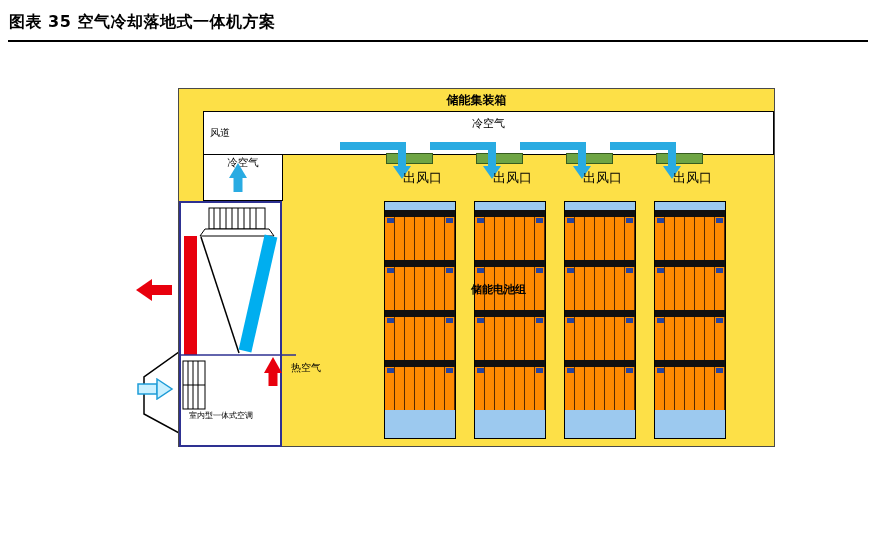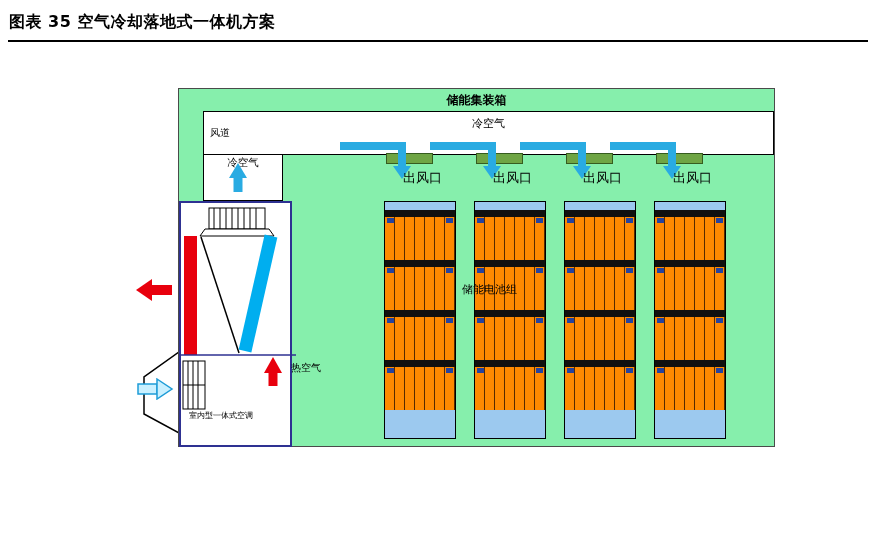--- a/index.html
+++ b/index.html
@@ -4,52 +4,52 @@
 <style>
   *{box-sizing:border-box;margin:0;padding:0}
   html,body{background:#fff}
   body{position:relative;width:877px;height:536px;overflow:hidden;
        font-family:"DejaVu Sans","Liberation Sans",sans-serif;color:#000}
 
   .fig-title{position:absolute;left:9px;top:12px;font-size:16px;font-weight:bold;letter-spacing:.5px}
   .title-rule{position:absolute;left:8px;top:40px;width:860px;height:2px;background:#000}
 
   .container{position:absolute;left:178px;top:88px;width:597px;height:359px;
-             background:#86efac;border:1px solid #4a4a4a}
+             background:#fde047;border:1px solid #4a4a4a}
   .c-label{position:absolute;top:3px;left:0;right:0;text-align:center;
            font-size:12px;font-weight:600;z-index:6}
 
   .duct{position:absolute;left:24px;top:22px;width:calc(100% - 24px);height:44px;
         background:#fff;border:1px solid #000;z-index:2}
   .duct-label{position:absolute;left:6px;top:14px;font-size:10px}
   .duct-cold{position:absolute;left:0;width:100%;top:4px;text-align:center;font-size:11px}
 
   .riser{position:absolute;left:24px;top:66px;width:80px;height:46px;background:#fff;
          border:1px solid #000;border-top:none;z-index:2}
   .riser-label{text-align:center;font-size:10.5px;margin-top:1px}
 
-  .ac-unit{position:absolute;left:0;top:112px;width:113px;height:246px;background:#fff;
+  .ac-unit{position:absolute;left:0;top:112px;width:103px;height:246px;background:#fff;
            border:2px solid #2E3192;z-index:3}
   .ac-label{position:absolute;left:8px;top:207px;font-size:8px;white-space:nowrap;z-index:2}
 
   .rack{position:absolute;top:112px;width:72px;height:238px;background:#9CC9EF;
         border:1px solid #000;z-index:1;overflow:hidden}
   .rack-cap{height:8px}
   .sep{height:7px;background:#101010}
   .module{height:43px;background-color:#FF8A00;position:relative;
           background-image:repeating-linear-gradient(to right,transparent 0 9px,rgba(45,20,0,.8) 9px 10px)}
   .module::before,.module::after{content:"";position:absolute;top:1px;width:7px;height:5px;background:#2343A0}
   .module::before{left:2px}
   .module::after{right:2px}
 
   .green-outlet{position:absolute;top:64px;width:47px;height:11px;background:#6FA544;
                 border:1px solid #365c1f;z-index:4}
   .outlet-label{position:absolute;top:80px;font-size:13px;white-space:nowrap;z-index:6}
 
-  .battery-label{position:absolute;left:283px;top:193px;font-size:11px;font-weight:400;z-index:6}
+  .battery-label{position:absolute;left:292px;top:193px;font-size:11px;font-weight:700;z-index:6}
   .hot-label{position:absolute;left:112px;top:272px;font-size:10px;z-index:6}
 
   .flow-svg{position:absolute;left:0;top:0;width:597px;height:359px;z-index:5;pointer-events:none}
   .abs-svg{position:absolute;pointer-events:none}
 </style>
 </head>
 <body>
 
 <div class="fig-title">图表 35 空气冷却落地式一体机方案</div>
 <div class="title-rule"></div>

